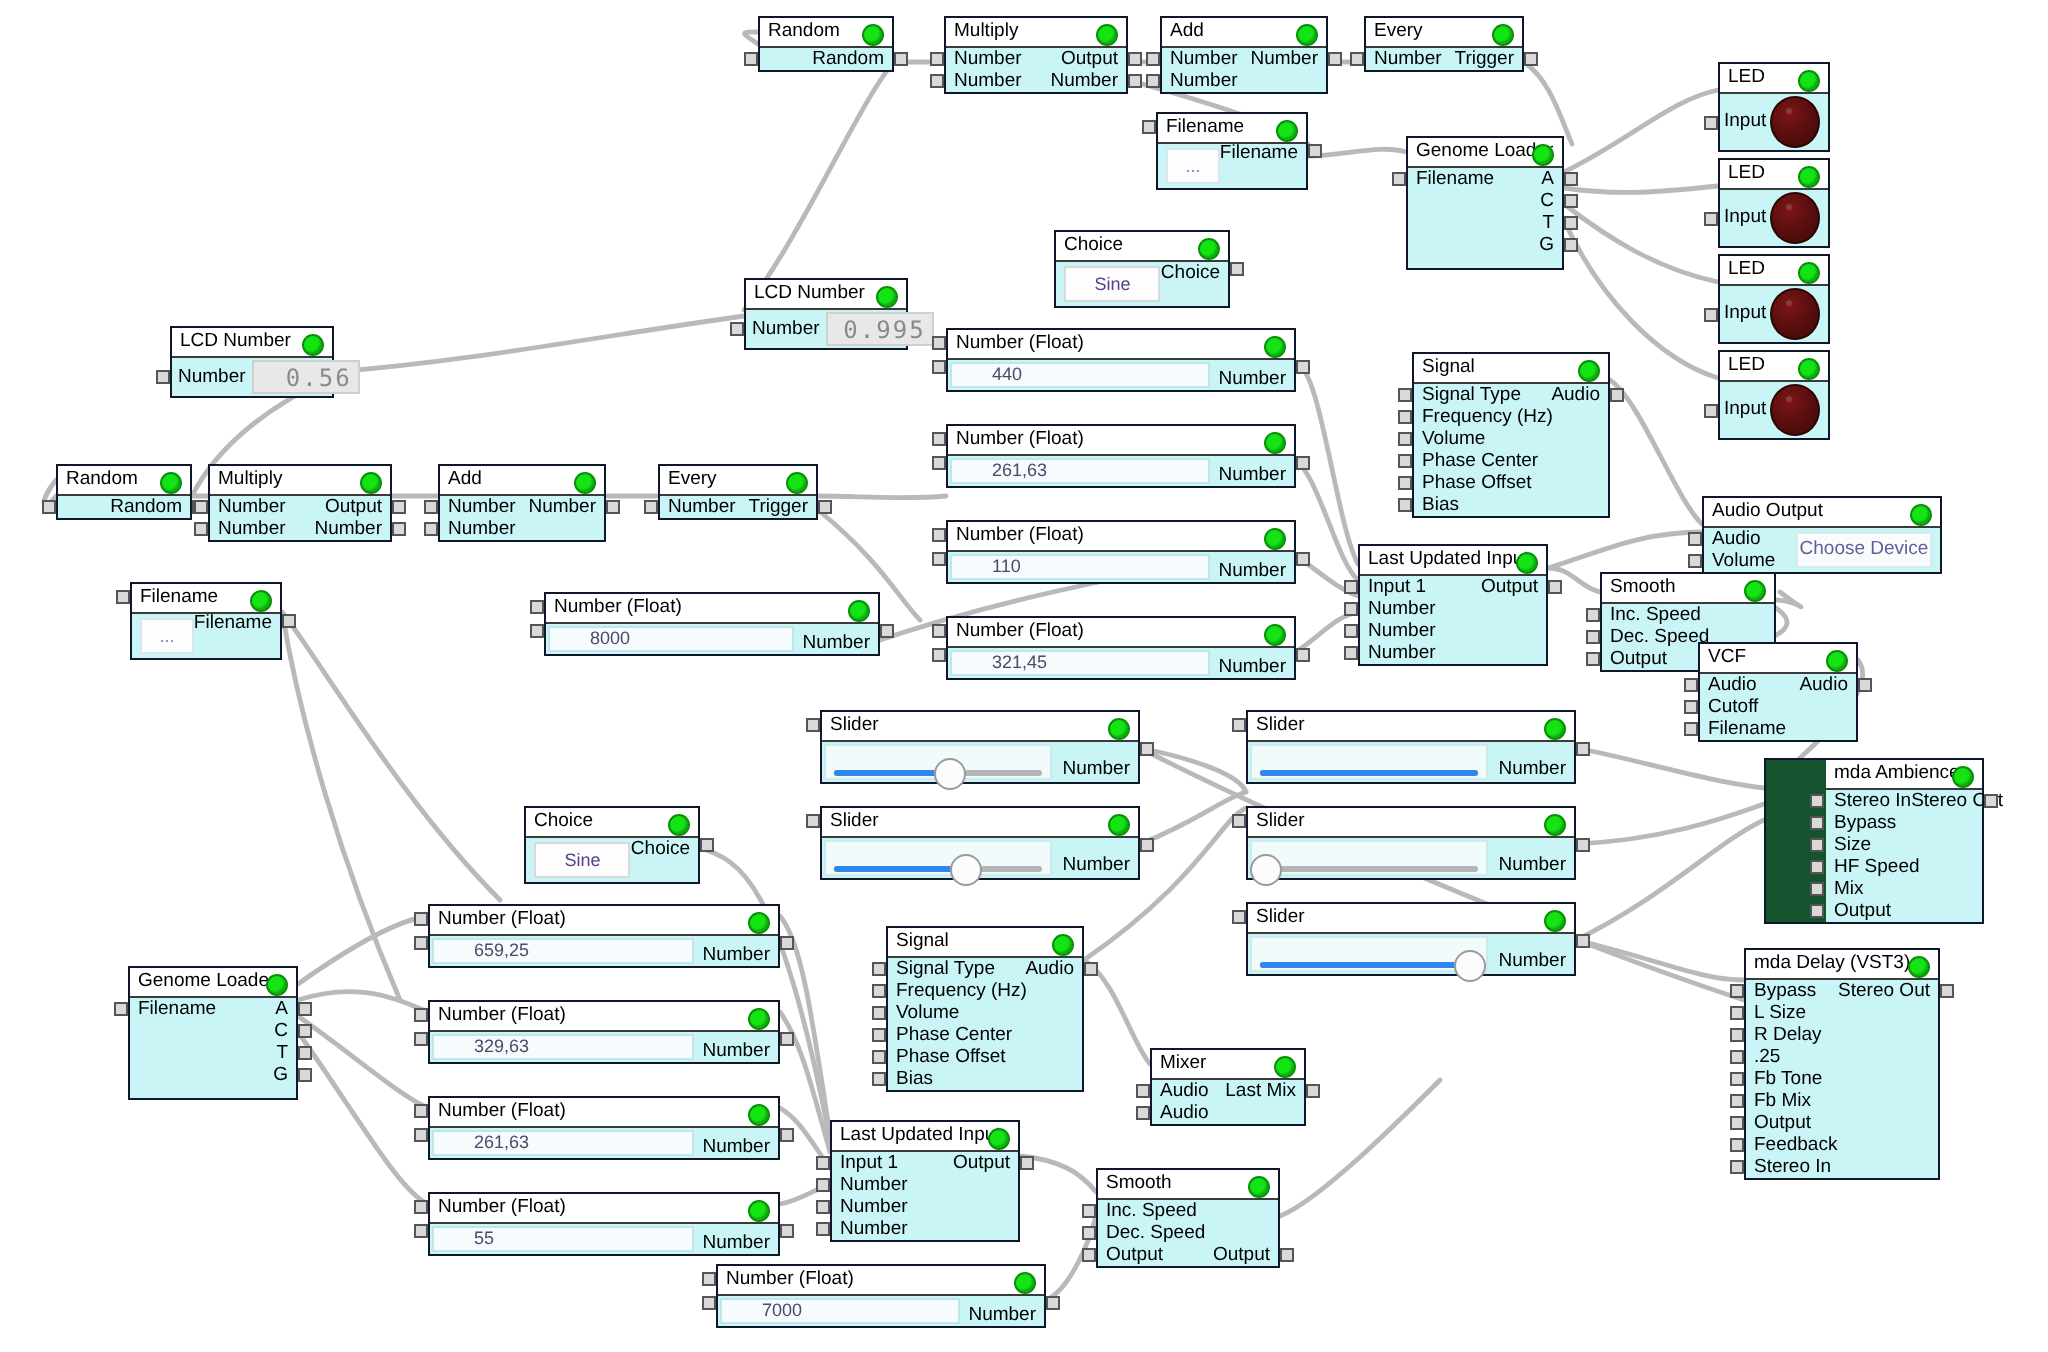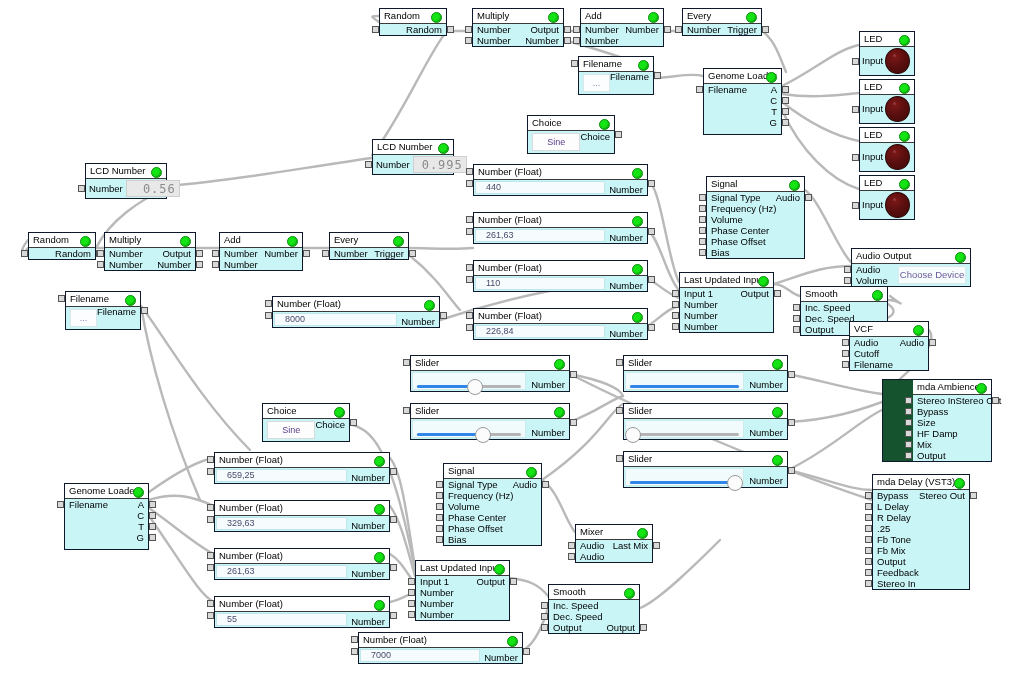--- a/index.html
+++ b/index.html
@@ -69,21 +69,21 @@
   .port.in  { left:-8px; }
   .port.out { right:-8px; }
 
   
   .field {
     background:#f6fbfd;
     border:1px solid #bfe6ea;
     box-sizing:border-box;
     height:13px;
     display:flex; align-items:center;
-    padding-left:10px;
+    padding-left:20px;
     font-size:9px;
     color:#4a4a6a;
   }
   .valrow { display:flex; align-items:stretch; height:15px; }
   .valrow .field { flex:1; margin:1px 0 1px 1px; }
   .valrow .outlab {
     background:#c9f5f7;
     font-size:9.5px;
     display:flex; align-items:flex-end;
     padding:0 4px 1px 4px;
@@ -512,21 +512,21 @@
     </div>
     <div class="node" style="left: 473px; top: 308px; width: 175px;">
       <div class="nhead">
         <span class="ntitle">Number (Float)</span>
         <span class="led-dot"></span>
         <span class="port in" style="top: 3px;"></span>
       </div>
       <div class="nbody">
         <div class="valrow">
           <span class="port in"></span>
-          <span class="field">226,84</span>
+          <span class="field">321,45</span>
           <span class="outlab">Number</span>
           <span class="port out"></span>
         </div>
       </div>
     </div>
     <div class="node" style="left: 706px; top: 176px; width: 99px;">
       <div class="nhead">
         <span class="ntitle">Signal</span>
         <span class="led-dot"></span>
       </div>
@@ -774,21 +774,21 @@
           <span class="lbl">Bypass</span>
           <span class="out"></span>
         </div>
         <div class="row">
           <span class="port in"></span>
           <span class="lbl">Size</span>
           <span class="out"></span>
         </div>
         <div class="row">
           <span class="port in"></span>
-          <span class="lbl">HF Damp</span>
+          <span class="lbl">HF Speed</span>
           <span class="out"></span>
         </div>
         <div class="row">
           <span class="port in"></span>
           <span class="lbl">Mix</span>
           <span class="out"></span>
         </div>
         <div class="row">
           <span class="port in"></span>
           <span class="lbl">Output</span>
@@ -803,21 +803,21 @@
       </div>
       <div class="nbody">
         <div class="row">
           <span class="port in"></span>
           <span class="lbl">Bypass</span>
           <span class="out">Stereo Out</span>
           <span class="port out"></span>
         </div>
         <div class="row">
           <span class="port in"></span>
-          <span class="lbl">L Delay</span>
+          <span class="lbl">L Size</span>
           <span class="out"></span>
         </div>
         <div class="row">
           <span class="port in"></span>
           <span class="lbl">R Delay</span>
           <span class="out"></span>
         </div>
         <div class="row">
           <span class="port in"></span>
           <span class="lbl">.25</span>

